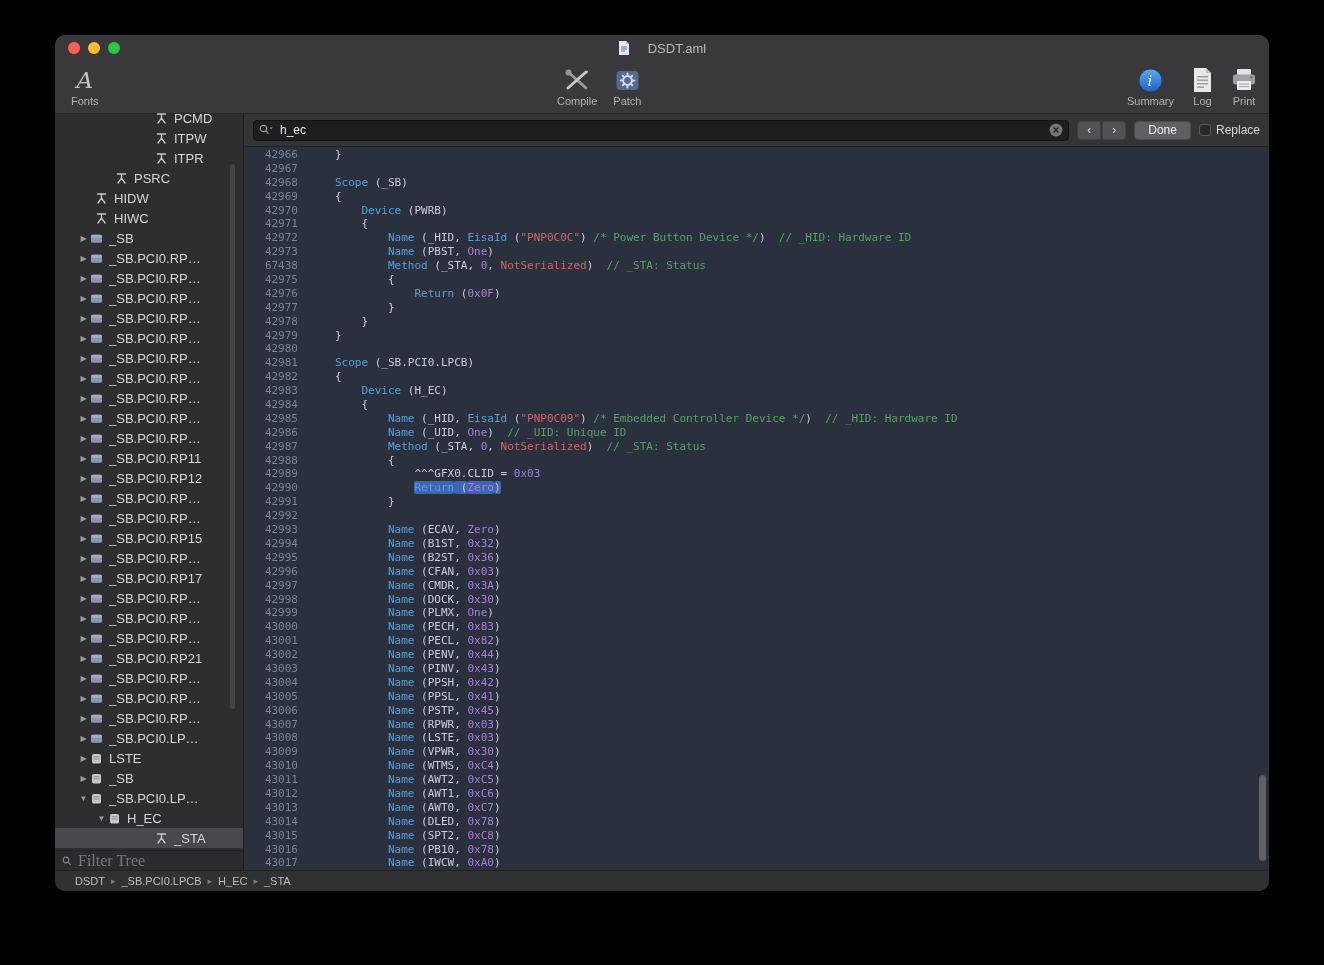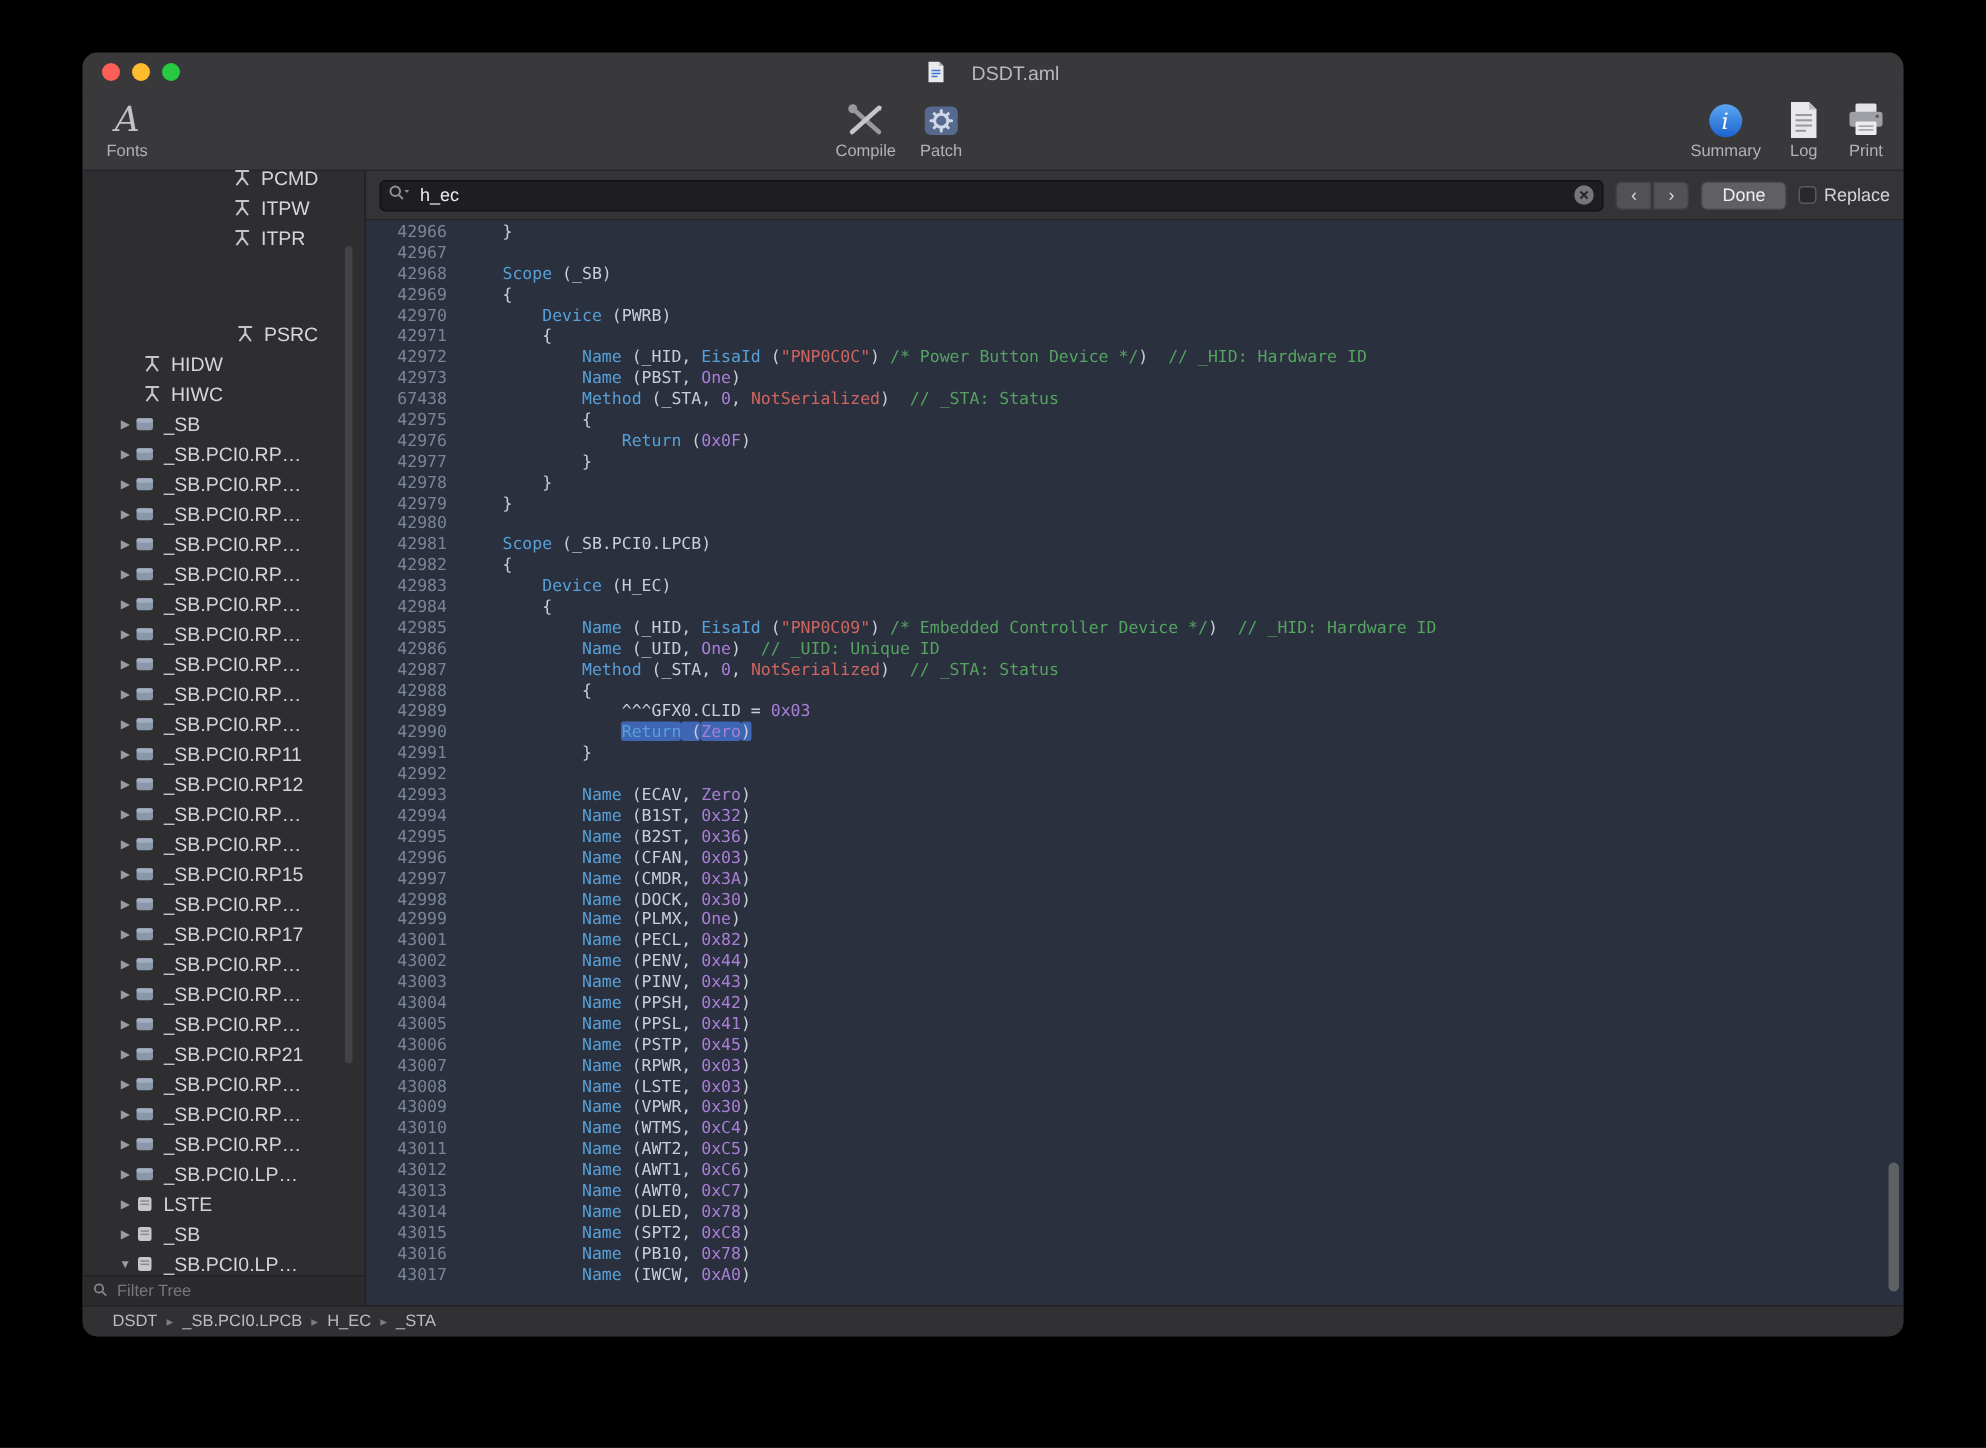--- a/index.html
+++ b/index.html
@@ -27,21 +27,21 @@
   .sidebar{width:188px;background:#2e2e30;border-right:1px solid #1f1f21;display:flex;flex-direction:column;position:relative;flex:0 0 auto}
   .tree{flex:1;overflow:hidden;margin-top:-6px}
   .tree-row{height:20px;display:flex;align-items:center;font-size:13px;color:#d6d6da;white-space:nowrap;overflow:hidden;box-sizing:border-box}
   .tree-row.selected{background:#46484d}
   .tri{width:13px;font-size:8px;color:#9b9b9f;flex:0 0 auto;text-align:center}
   .tree-ico{width:15px;height:13px;flex:0 0 auto;margin-right:4px;display:flex;align-items:center}
   .tree-ico svg{display:block}
   .tree-label{overflow:hidden;text-overflow:ellipsis}
   .sidebar-scroll{position:absolute;right:8px;top:50px;width:5px;height:545px;background:#58585c;border-radius:2.5px;opacity:.5}
   .filter-bar{height:19px;flex:0 0 auto;border-top:1px solid #232325;background:#2b2b2d;display:flex;align-items:center;padding:0 7px;gap:4px}
-  .filter-input{flex:1;min-width:0;background:transparent;border:0;outline:0;color:#d0d0d4;font-size:11px;font-family:Liberation Sans, sans-serif}
+  .filter-input{flex:1;min-width:0;background:transparent;border:0;outline:0;color:#d0d0d4;font-size:16px;font-family:Liberation Serif, serif}
   .filter-input::placeholder{color:#77777b}
   
   .editor{flex:1;display:flex;flex-direction:column;min-width:0}
   .searchbar{height:33px;background:#343436;border-bottom:1px solid #222226;display:flex;align-items:center;padding:0 9px;gap:8px;flex:0 0 auto;box-sizing:border-box}
   .search-field{flex:1;height:19px;background:#1e1e20;border:1px solid #121214;border-radius:4px;display:flex;align-items:center;padding:0 5px;gap:4px;min-width:0}
   .find-input{flex:1;min-width:0;background:transparent;border:0;outline:0;color:#ececf0;font-size:12px;font-family:inherit}
   .clear-btn{flex:0 0 auto;display:flex;cursor:pointer}
   .nav{display:flex;gap:1px}
   .nav button{width:24px;height:19px;background:#525256;border:1px solid #414145;color:#dcdce0;font-size:12px;padding:0;display:flex;align-items:center;justify-content:center;cursor:pointer}
   .nav button:first-child{border-radius:4px 0 0 4px}
@@ -190,21 +190,21 @@
             <span class="tree-label">ITPW</span>
           </div>
           <div class="tree-row" style="padding-left: 100px;">
             <span class="tree-ico">
               <svg width="13" height="13" viewBox="0 0 13 13">
                 <path d="M2.5 2h8M6.5 2v4.2M6.5 6.2 3 11M6.5 6.2 10 11" stroke="#c6c6ca" stroke-width="1.4" fill="none" stroke-linecap="round"></path>
               </svg>
             </span>
             <span class="tree-label">ITPR</span>
           </div>
-          <div class="tree-row" style="padding-left: 102px; margin-top: 44px;">
+          <div class="tree-row" style="padding-left: 60px;">
             <span class="tree-ico">
               <svg width="13" height="13" viewBox="0 0 13 13">
                 <path d="M2.5 2h8M6.5 2v4.2M6.5 6.2 3 11M6.5 6.2 10 11" stroke="#c6c6ca" stroke-width="1.4" fill="none" stroke-linecap="round"></path>
               </svg>
             </span>
             <span class="tree-label">PSRC</span>
           </div>
           <div class="tree-row" style="padding-left: 40px;">
             <span class="tree-ico">
               <svg width="13" height="13" viewBox="0 0 13 13">
@@ -604,20 +604,21 @@
             <div class="line"><span class="gutter">42990</span><span class="src"><span class="tok-p">            </span><span class="tok-k sel">Return</span><span class="tok-p sel"> (</span><span class="tok-n sel">Zero</span><span class="tok-p sel">)</span></span></div>
             <div class="line"><span class="gutter">42991</span><span class="src"><span class="tok-p">        }</span></span></div>
             <div class="line"><span class="gutter">42992</span><span class="src"></span></div>
             <div class="line"><span class="gutter">42993</span><span class="src"><span class="tok-p">        </span><span class="tok-k">Name</span><span class="tok-p"> (ECAV, </span><span class="tok-n">Zero</span><span class="tok-p">)</span></span></div>
             <div class="line"><span class="gutter">42994</span><span class="src"><span class="tok-p">        </span><span class="tok-k">Name</span><span class="tok-p"> (B1ST, </span><span class="tok-n">0x32</span><span class="tok-p">)</span></span></div>
             <div class="line"><span class="gutter">42995</span><span class="src"><span class="tok-p">        </span><span class="tok-k">Name</span><span class="tok-p"> (B2ST, </span><span class="tok-n">0x36</span><span class="tok-p">)</span></span></div>
             <div class="line"><span class="gutter">42996</span><span class="src"><span class="tok-p">        </span><span class="tok-k">Name</span><span class="tok-p"> (CFAN, </span><span class="tok-n">0x03</span><span class="tok-p">)</span></span></div>
             <div class="line"><span class="gutter">42997</span><span class="src"><span class="tok-p">        </span><span class="tok-k">Name</span><span class="tok-p"> (CMDR, </span><span class="tok-n">0x3A</span><span class="tok-p">)</span></span></div>
             <div class="line"><span class="gutter">42998</span><span class="src"><span class="tok-p">        </span><span class="tok-k">Name</span><span class="tok-p"> (DOCK, </span><span class="tok-n">0x30</span><span class="tok-p">)</span></span></div>
             <div class="line"><span class="gutter">42999</span><span class="src"><span class="tok-p">        </span><span class="tok-k">Name</span><span class="tok-p"> (PLMX, </span><span class="tok-n">One</span><span class="tok-p">)</span></span></div>
+            <div class="line"><span class="gutter">43000</span><span class="src"><span class="tok-p">        </span><span class="tok-k">Name</span><span class="tok-p"> (PECH, </span><span class="tok-n">0x83</span><span class="tok-p">)</span></span></div>
             <div class="line"><span class="gutter">43001</span><span class="src"><span class="tok-p">        </span><span class="tok-k">Name</span><span class="tok-p"> (PECL, </span><span class="tok-n">0x82</span><span class="tok-p">)</span></span></div>
             <div class="line"><span class="gutter">43002</span><span class="src"><span class="tok-p">        </span><span class="tok-k">Name</span><span class="tok-p"> (PENV, </span><span class="tok-n">0x44</span><span class="tok-p">)</span></span></div>
             <div class="line"><span class="gutter">43003</span><span class="src"><span class="tok-p">        </span><span class="tok-k">Name</span><span class="tok-p"> (PINV, </span><span class="tok-n">0x43</span><span class="tok-p">)</span></span></div>
             <div class="line"><span class="gutter">43004</span><span class="src"><span class="tok-p">        </span><span class="tok-k">Name</span><span class="tok-p"> (PPSH, </span><span class="tok-n">0x42</span><span class="tok-p">)</span></span></div>
             <div class="line"><span class="gutter">43005</span><span class="src"><span class="tok-p">        </span><span class="tok-k">Name</span><span class="tok-p"> (PPSL, </span><span class="tok-n">0x41</span><span class="tok-p">)</span></span></div>
             <div class="line"><span class="gutter">43006</span><span class="src"><span class="tok-p">        </span><span class="tok-k">Name</span><span class="tok-p"> (PSTP, </span><span class="tok-n">0x45</span><span class="tok-p">)</span></span></div>
             <div class="line"><span class="gutter">43007</span><span class="src"><span class="tok-p">        </span><span class="tok-k">Name</span><span class="tok-p"> (RPWR, </span><span class="tok-n">0x03</span><span class="tok-p">)</span></span></div>
             <div class="line"><span class="gutter">43008</span><span class="src"><span class="tok-p">        </span><span class="tok-k">Name</span><span class="tok-p"> (LSTE, </span><span class="tok-n">0x03</span><span class="tok-p">)</span></span></div>
             <div class="line"><span class="gutter">43009</span><span class="src"><span class="tok-p">        </span><span class="tok-k">Name</span><span class="tok-p"> (VPWR, </span><span class="tok-n">0x30</span><span class="tok-p">)</span></span></div>
             <div class="line"><span class="gutter">43010</span><span class="src"><span class="tok-p">        </span><span class="tok-k">Name</span><span class="tok-p"> (WTMS, </span><span class="tok-n">0xC4</span><span class="tok-p">)</span></span></div>

